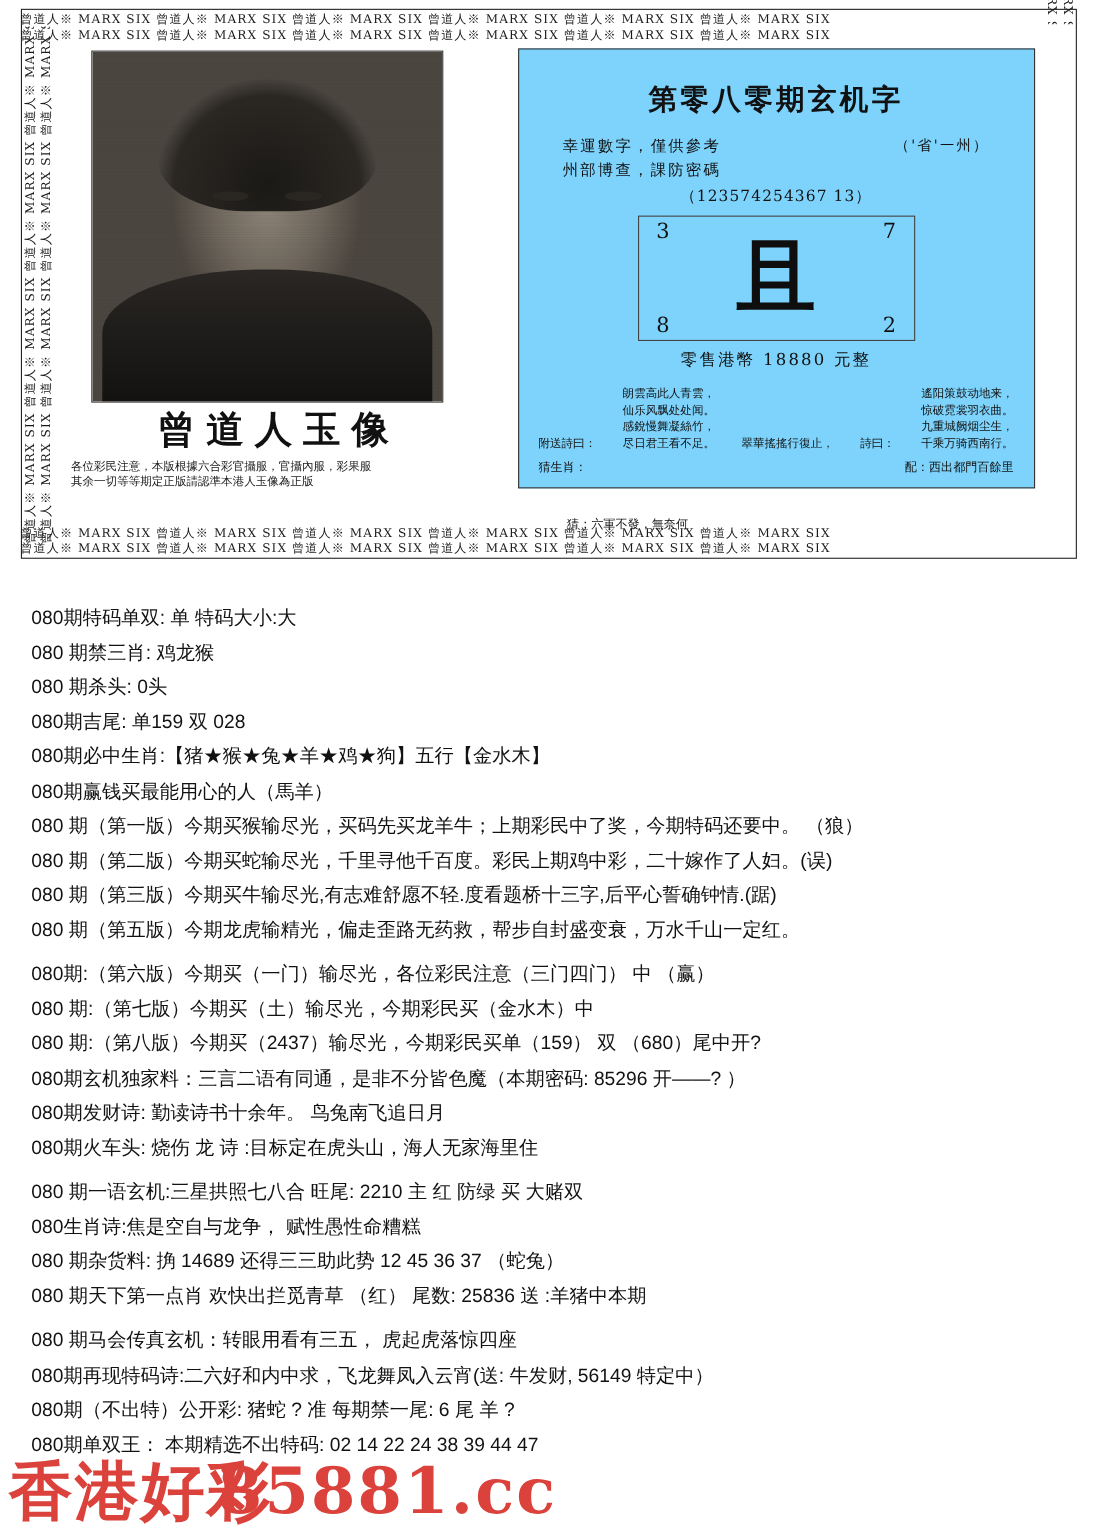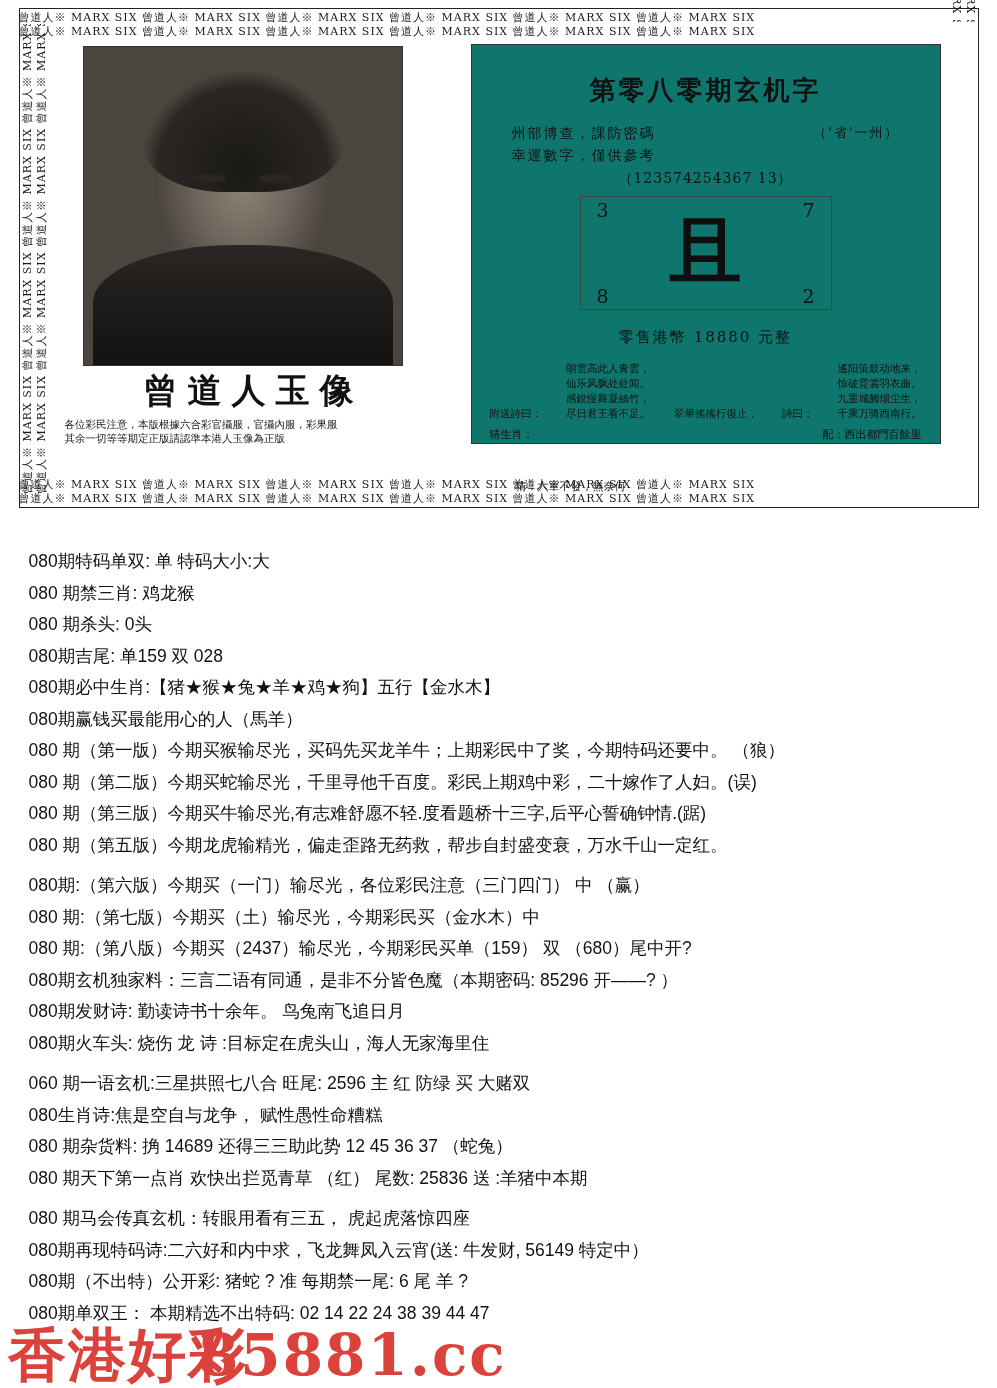--- a/index.html
+++ b/index.html
@@ -152,21 +152,21 @@
     color: #1a1a1a;
     font-family: Liberation Mono, monospace;
   }
 
   
   .card {
     position: absolute;
     right: 4px; top: 2px;
     width: 470px; height: 400px;
     border: 1px solid #333;
-    background: #0f766e;
+    background: #7dd3fc;
     box-sizing: border-box;
   }
   .card-title {
     text-align: center;
     font-family: "DejaVu Serif", "Liberation Serif", serif;
     font-weight: bold;
     font-size: 26px;
     letter-spacing: 3px;
     margin-top: 28px;
     color: #111;
@@ -205,21 +205,21 @@
   .cnr.tl { left: 16px;  top: 2px; }
   .cnr.tr { right: 16px; top: 2px; }
   .cnr.bl { left: 16px;  bottom: 2px; }
   .cnr.br { right: 16px; bottom: 2px; }
 
   .card-price {
     text-align: center;
     font-family: "DejaVu Serif", "Liberation Serif", serif;
     font-size: 15px;
     letter-spacing: 2px;
-    margin-top: 18px;
+    margin-top: 8px;
   }
   .poem-wrap {
     display: flex;
     justify-content: space-between;
     margin: 14px 18px 0 18px;
     font-family: "DejaVu Serif", "Liberation Serif", serif;
     font-size: 10.5px;
     line-height: 15px;
     align-items: flex-end;
   }
@@ -298,22 +298,22 @@
         <div>各位彩民注意，本版根據六合彩官攝服，官攝內服，彩果服</div>
         <div>其余一切等等期定正版請認準本港人玉像為正版</div>
       </div>
     </div>
 
     <div class="card">
       <div class="card-title">第零八零期玄机字</div>
 
       <div class="card-sub">
         <span class="r">（'省'一州）</span>
+        <div>幸運數字，僅供參考</div>
         <div>州部博查，課防密碼</div>
-        <div>幸運數字，僅供參考</div>
       </div>
 
       <div class="card-lucky">（123574254367 13）</div>
 
       <div class="bigchar-box">
         <span class="cnr tl">3</span>
         <span class="cnr tr">7</span>
         <div class="bigchar">且</div>
         <span class="cnr bl">8</span>
         <span class="cnr br">2</span>
@@ -360,21 +360,21 @@
   <div class="ln">080 期（第一版）今期买猴输尽光，买码先买龙羊牛；上期彩民中了奖，今期特码还要中。 （狼）</div>
   <div class="ln">080 期（第二版）今期买蛇输尽光，千里寻他千百度。彩民上期鸡中彩，二十嫁作了人妇。(误)</div>
   <div class="ln">080 期（第三版）今期买牛输尽光,有志难舒愿不轻.度看题桥十三字,后平心誓确钟情.(踞)</div>
   <div class="ln">080 期（第五版）今期龙虎输精光，偏走歪路无药救，帮步自封盛变衰，万水千山一定红。</div>
   <div class="ln gap">080期:（第六版）今期买（一门）输尽光，各位彩民注意（三门四门） 中 （赢）</div>
   <div class="ln">080 期:（第七版）今期买（土）输尽光，今期彩民买（金水木）中</div>
   <div class="ln">080 期:（第八版）今期买（2437）输尽光，今期彩民买单（159） 双 （680）尾中开?</div>
   <div class="ln">080期玄机独家料：三言二语有同通，是非不分皆色魔（本期密码: 85296    开——? ）</div>
   <div class="ln">080期发财诗: 勤读诗书十余年。 鸟兔南飞追日月</div>
   <div class="ln">080期火车头:  烧伤  龙  诗 :目标定在虎头山，海人无家海里住</div>
-  <div class="ln gap">060 期一语玄机:三星拱照七八合    旺尾: 2596 主 红  防绿 买 大赌双</div>
+  <div class="ln gap">080 期一语玄机:三星拱照七八合    旺尾: 2210 主 红  防绿 买 大赌双</div>
   <div class="ln">080生肖诗:焦是空自与龙争，  赋性愚性命糟糕</div>
   <div class="ln">080 期杂货料: 捔    14689    还得三三助此势    12 45 36 37  （蛇兔）</div>
   <div class="ln">080 期天下第一点肖   欢快出拦觅青草    （红）  尾数: 25836  送 :羊猪中本期</div>
   <div class="ln gap">080 期马会传真玄机：转眼用看有三五，  虎起虎落惊四座</div>
   <div class="ln">080期再现特码诗:二六好和内中求，飞龙舞凤入云宵(送: 牛发财, 56149   特定中）</div>
   <div class="ln">080期（不出特）公开彩: 猪蛇 ? 准  每期禁一尾: 6 尾  羊 ?</div>
   <div class="ln">080期单双王：  本期精选不出特码: 02 14 22 24 38 39 44 47</div>
 </div>
 
 <div class="wm">

